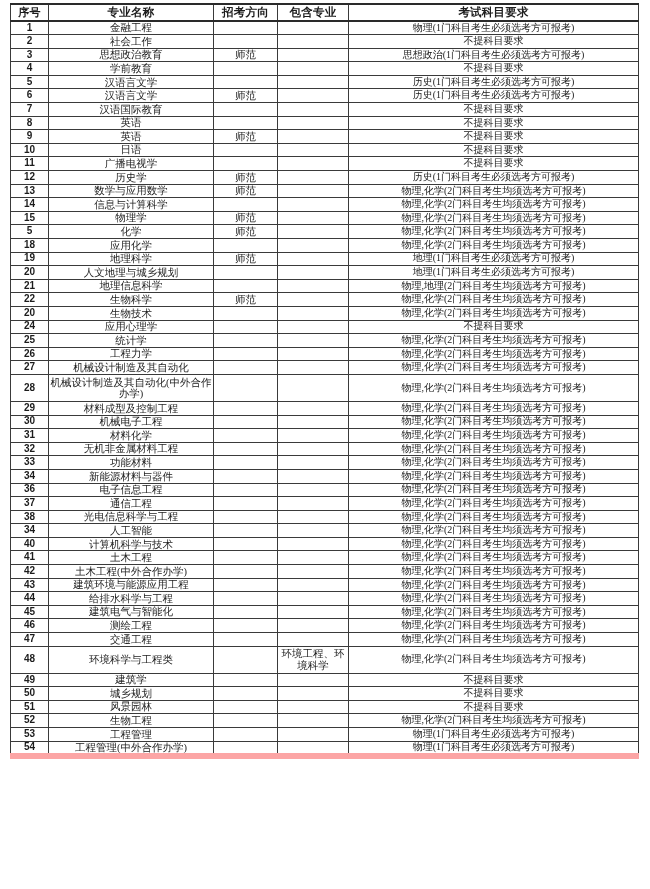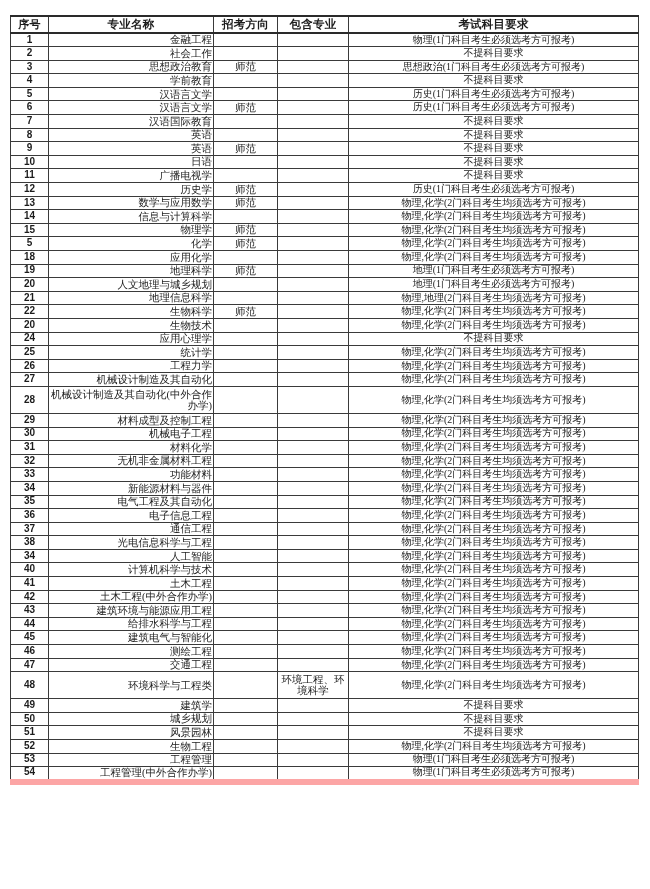--- a/index.html
+++ b/index.html
@@ -11,21 +11,20 @@
     width: 650px;
     height: 889px;
     font-family: "Liberation Serif", "DejaVu Serif", serif;
     overflow: hidden;
   }
   .sheet {
     position: absolute;
     left: 10px;
     top: 3px;
     width: 628px;
-    margin-top: 12px;
   }
   table.majors-table {
     border-collapse: collapse;
     table-layout: fixed;
     width: 628px;
     background: #ffffff;
   }
   table.majors-table col.c-seq    { width: 38px; }
   table.majors-table col.c-name   { width: 165px; }
   table.majors-table col.c-dir    { width: 64px; }
@@ -66,21 +65,20 @@
     height: 27px;
   }
   table.majors-table tbody tr:last-child td {
     border-bottom: 6px solid #fca5a5;
   }
   table.majors-table tbody td.req-cell {
     font-size: 10px;
   }
   table.majors-table tbody td.name-cell {
     font-size: 10.5px;
-    text-align: right;
   }
   table.majors-table tbody td.incl-cell,
   table.majors-table tbody td.dir-cell {
     font-size: 10.5px;
   }
 </style>
 </head>
 <body>
 
 <div class="sheet">
@@ -327,27 +325,20 @@
           <td class="req-cell">物理,化学(2门科目考生均须选考方可报考)</td>
         </tr>
         <tr>
           <td>34</td>
           <td class="name-cell">新能源材料与器件</td>
           <td class="dir-cell"></td>
           <td class="incl-cell"></td>
           <td class="req-cell">物理,化学(2门科目考生均须选考方可报考)</td>
         </tr>
         <tr>
-          <td>35</td>
-          <td class="name-cell">电气工程及其自动化</td>
-          <td class="dir-cell"></td>
-          <td class="incl-cell"></td>
-          <td class="req-cell">物理,化学(2门科目考生均须选考方可报考)</td>
-        </tr>
-        <tr>
           <td>36</td>
           <td class="name-cell">电子信息工程</td>
           <td class="dir-cell"></td>
           <td class="incl-cell"></td>
           <td class="req-cell">物理,化学(2门科目考生均须选考方可报考)</td>
         </tr>
         <tr>
           <td>37</td>
           <td class="name-cell">通信工程</td>
           <td class="dir-cell"></td>

